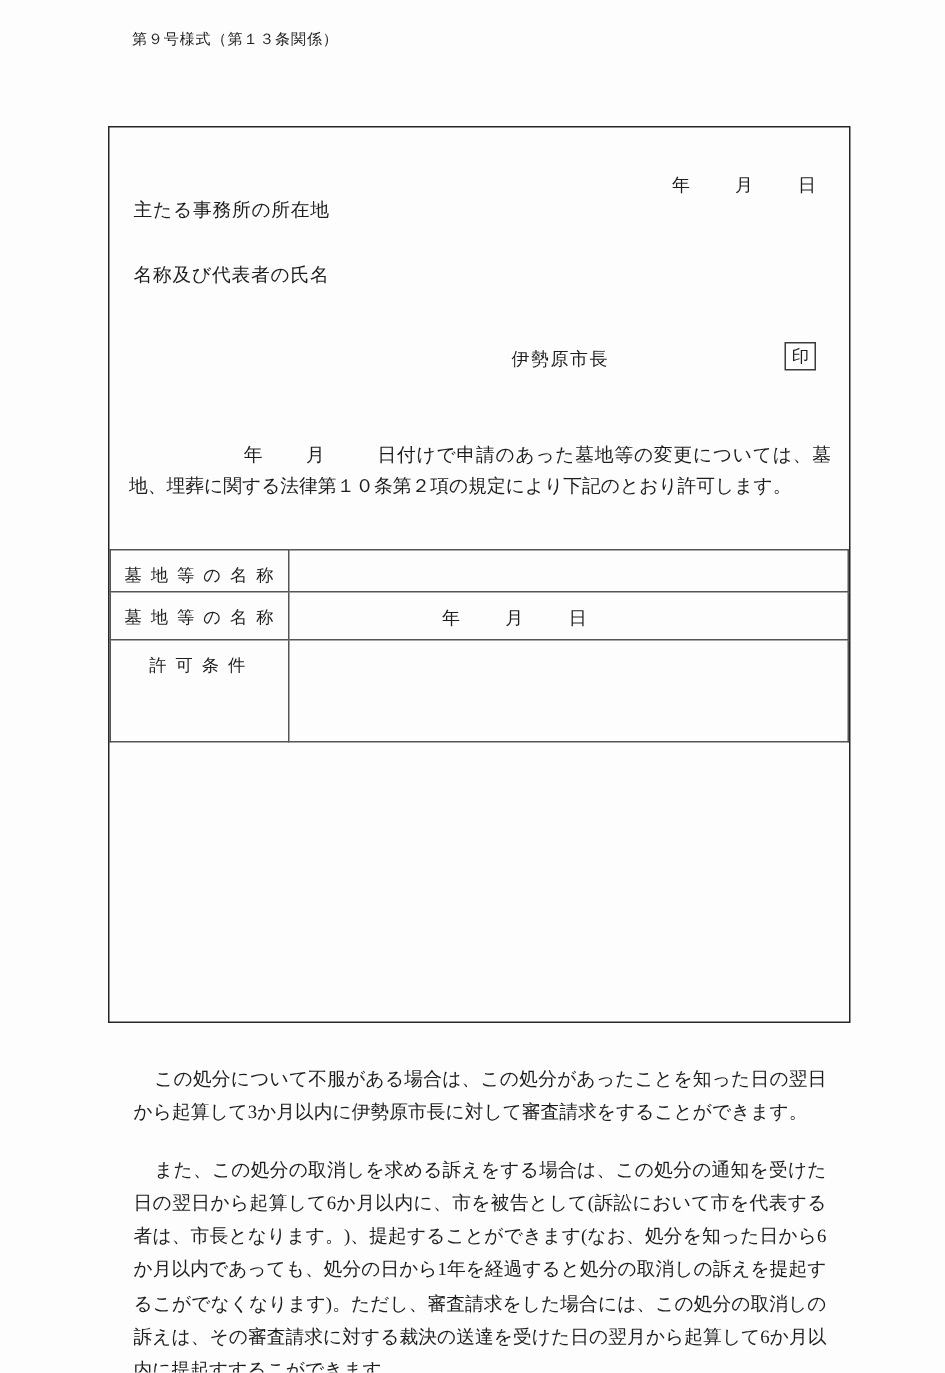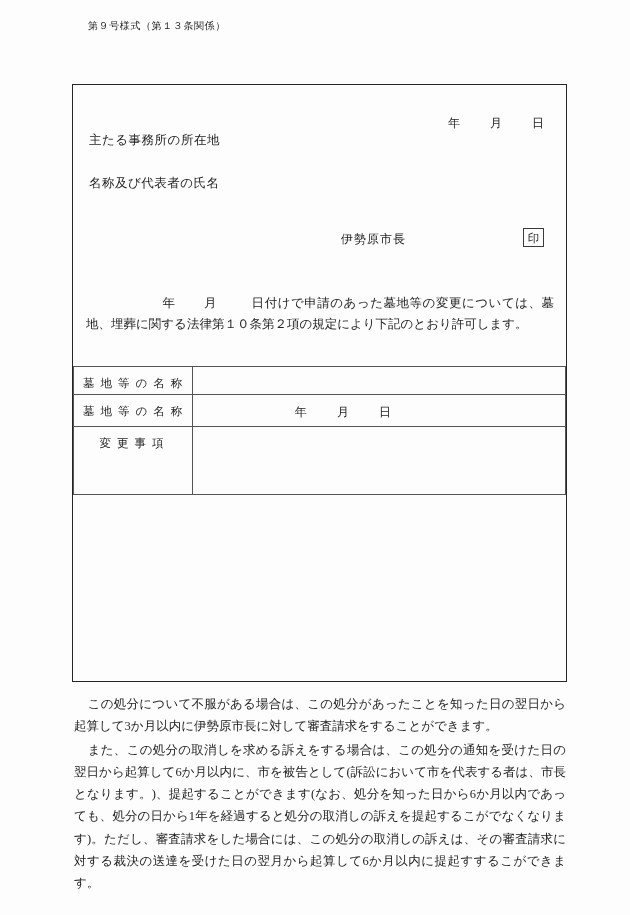--- a/index.html
+++ b/index.html
@@ -187,21 +187,21 @@
     position: absolute;
     left: 73px;
     top: 692px;
     width: 494px;
     font-size: 12.5px;
     line-height: 22.3px;
     text-align: justify;
     text-justify: inter-character;
   }
   .notice p {
-    margin: 1px;
+    margin: 16px;
     text-indent: 1.1em;
     font-family: Liberation Serif, serif;
   }
 </style>
 </head>
 <body>
 
 <div class="page">
 
   <div class="form-no">第９号様式（第１３条関係）</div>
@@ -244,21 +244,21 @@
             <span class="lbl-inner"><span class="spaced">墓地等の名称</span></span>
           </td>
           <td>
             <span class="permit-date">
               <span>年</span><span class="gap"></span><span>月</span><span class="gap"></span><span>日</span>
             </span>
           </td>
         </tr>
         <tr class="row-cond">
           <td class="lbl">
-            <span class="lbl-inner"><span class="spaced">変更事項</span></span>
+            <span class="lbl-inner"><span class="spaced">許可条件</span></span>
           </td>
           <td></td>
         </tr>
       </tbody>
     </table>
 
   </div>
 
   <div class="notice">
     <p>この処分について不服がある場合は、この処分があったことを知った日の翌日から起算して3か月以内に伊勢原市長に対して審査請求をすることができます。</p>

